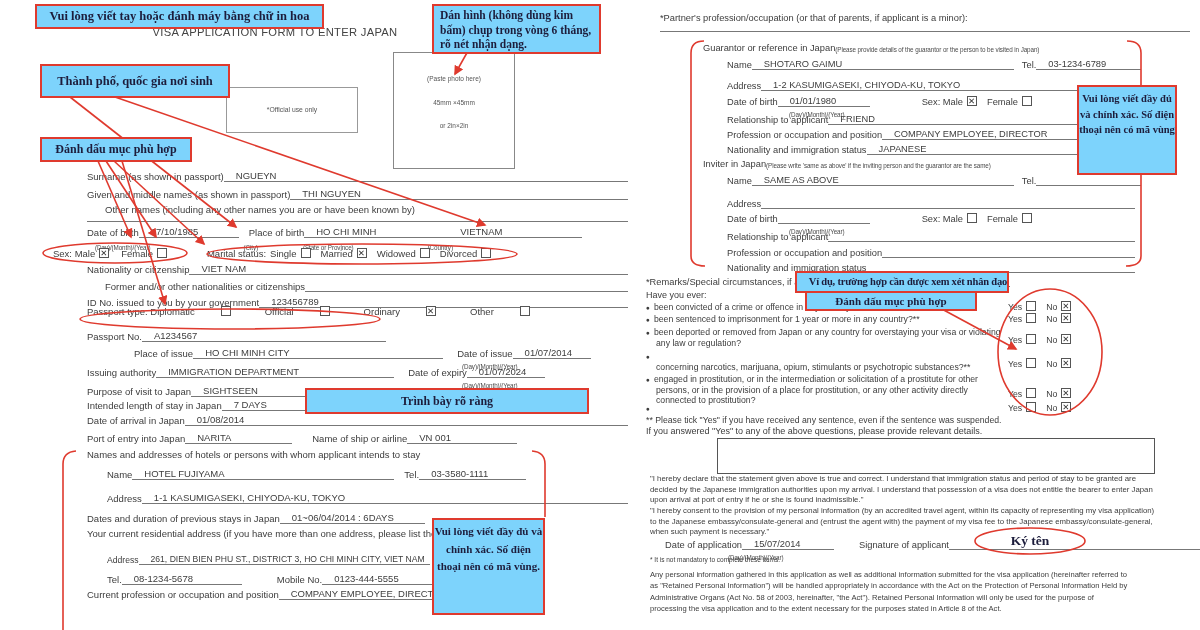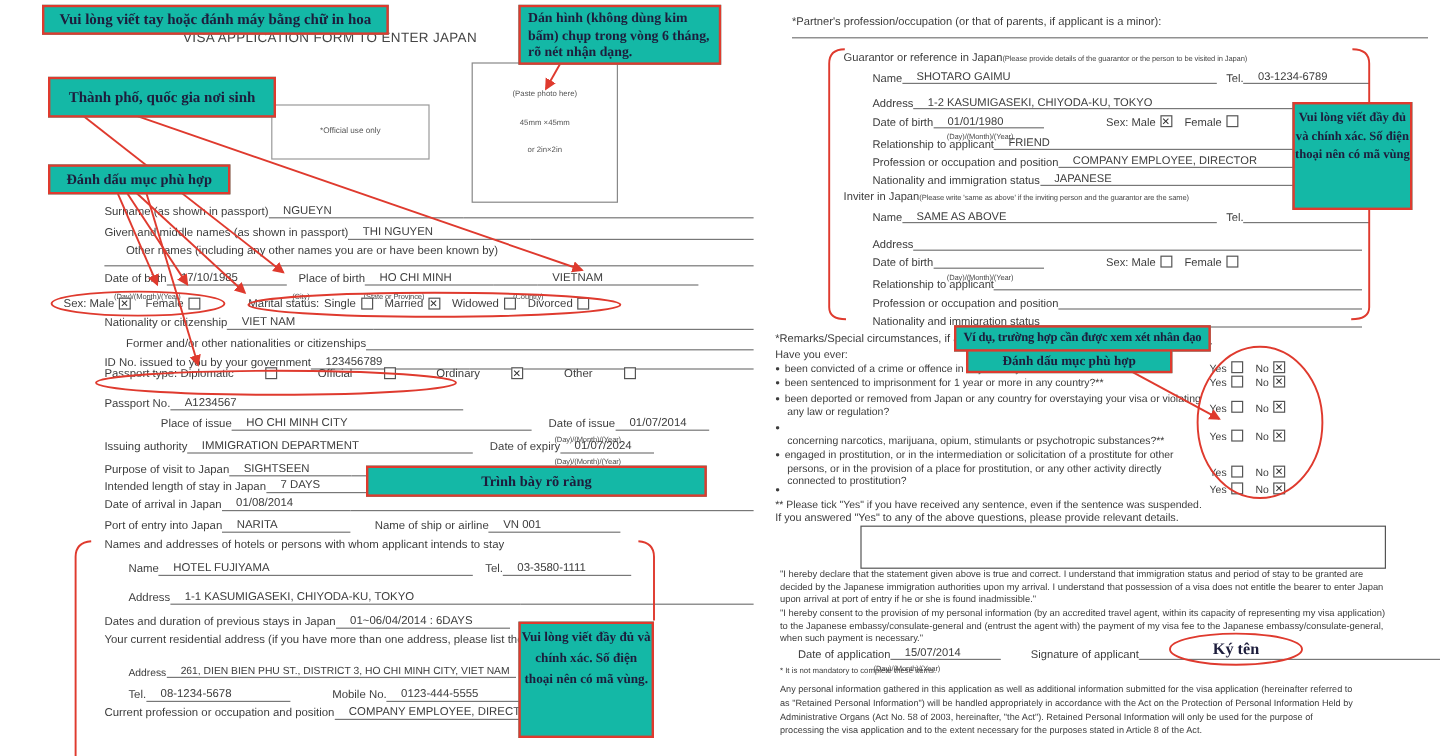--- a/index.html
+++ b/index.html
@@ -10,21 +10,21 @@
        font-size:9.5px;color:var(--ink);}
   #rrows .row{font-size:9.3px;height:11px;}
   .lbl{flex:none;}
   .val{flex:none;border-bottom:1px solid var(--line);text-align:left;padding-left:12px;overflow:visible;}
   .fill{flex:1 1 auto;border-bottom:1px solid var(--line);padding-left:12px;overflow:visible;}
   .tiny{flex:none;font-size:6.3px;color:#4a4a4a;letter-spacing:-0.1px;}
   .dot{flex:none;font-size:6.5px;margin:0 4px 1px 0;}
   .cb{flex:none;width:8px;height:8px;border:1px solid #555;margin:0 0 1px 4px;position:relative;background:#fff;}
   .cb.ck::after{content:'\2715';position:absolute;left:0px;top:-1.5px;font-size:8.5px;color:#333;}
   .block{position:absolute;color:var(--ink);}
-  .note{position:absolute;border:2px solid var(--red);background:#14b8a6;color:var(--note);
+  .note{position:absolute;border:2px solid var(--red);background:#7dd3fc;color:var(--note);
         font-family:"Liberation Serif",serif;font-weight:bold;text-align:center;z-index:6;}
   .frame{position:absolute;background:#fff;z-index:1;}
   svg.overlay{position:absolute;left:0;top:0;z-index:5;pointer-events:none;}
   svg .red{stroke:var(--red);fill:none;stroke-width:1.6px;}
   svg .redfill{fill:var(--red);}
   .ellipse-label{position:absolute;font-family:"Liberation Serif",serif;font-weight:bold;
         color:var(--note);z-index:6;text-align:center;}
 </style>
 </head>
 <body>
@@ -402,16 +402,16 @@
     <ellipse class="red" cx="1030" cy="541" rx="55" ry="13"></ellipse>
   </svg>
 
   <div class="note" style="left:35px;top:4px;width:285px;height:21px;font-size:12.5px;line-height:21px;">Vui lòng viết tay hoặc đánh máy bằng chữ in hoa</div>
   <div class="note" style="left:432px;top:4px;width:153px;height:42px;font-size:11.5px;line-height:14.5px;text-align:left;padding:2px 6px;">Dán hình (không dùng kim bấm) chụp trong vòng 6 tháng, rõ nét nhận dạng.</div>
   <div class="note" style="left:40px;top:64px;width:186px;height:30px;font-size:12.5px;line-height:30px;">Thành phố, quốc gia nơi sinh</div>
   <div class="note" style="left:40px;top:137px;width:148px;height:21px;font-size:12px;line-height:21px;">Đánh dấu mục phù hợp</div>
   <div class="note" style="left:305px;top:388px;width:280px;height:22px;font-size:12px;line-height:22px;">Trình bày rõ ràng</div>
   <div class="note" style="left:432px;top:518px;width:109px;height:90px;font-size:11px;line-height:17.5px;padding-top:3px;">Vui lòng viết đầy đủ và chính xác. Số điện thoại nên có mã vùng.</div>
   <div class="note" style="left:1077px;top:85px;width:96px;height:82px;font-size:10.5px;line-height:15.5px;padding-top:4px;">Vui lòng viết đầy đủ và chính xác. Số điện thoại nên có mã vùng</div>
-  <div class="note" style="left:795px;top:271px;width:210px;height:18px;font-size:10.5px;line-height:18px;letter-spacing:-0.2px;white-space:nowrap;">Ví dụ, trường hợp cần được xem xét nhân đạo</div>
+  <div class="note" style="left:795px;top:271px;width:210px;height:18px;font-size:10.5px;line-height:18px;letter-spacing:-0.2px;white-space:nowrap;text-align:right;">Ví dụ, trường hợp cần được xem xét nhân đạo</div>
   <div class="note" style="left:805px;top:291px;width:168px;height:16px;font-size:11px;line-height:16px;">Đánh dấu mục phù hợp</div>
   <div class="ellipse-label" style="left:1000px;top:533px;width:60px;font-size:13.5px;">Ký tên</div>
 </div>
 
 </body></html>

